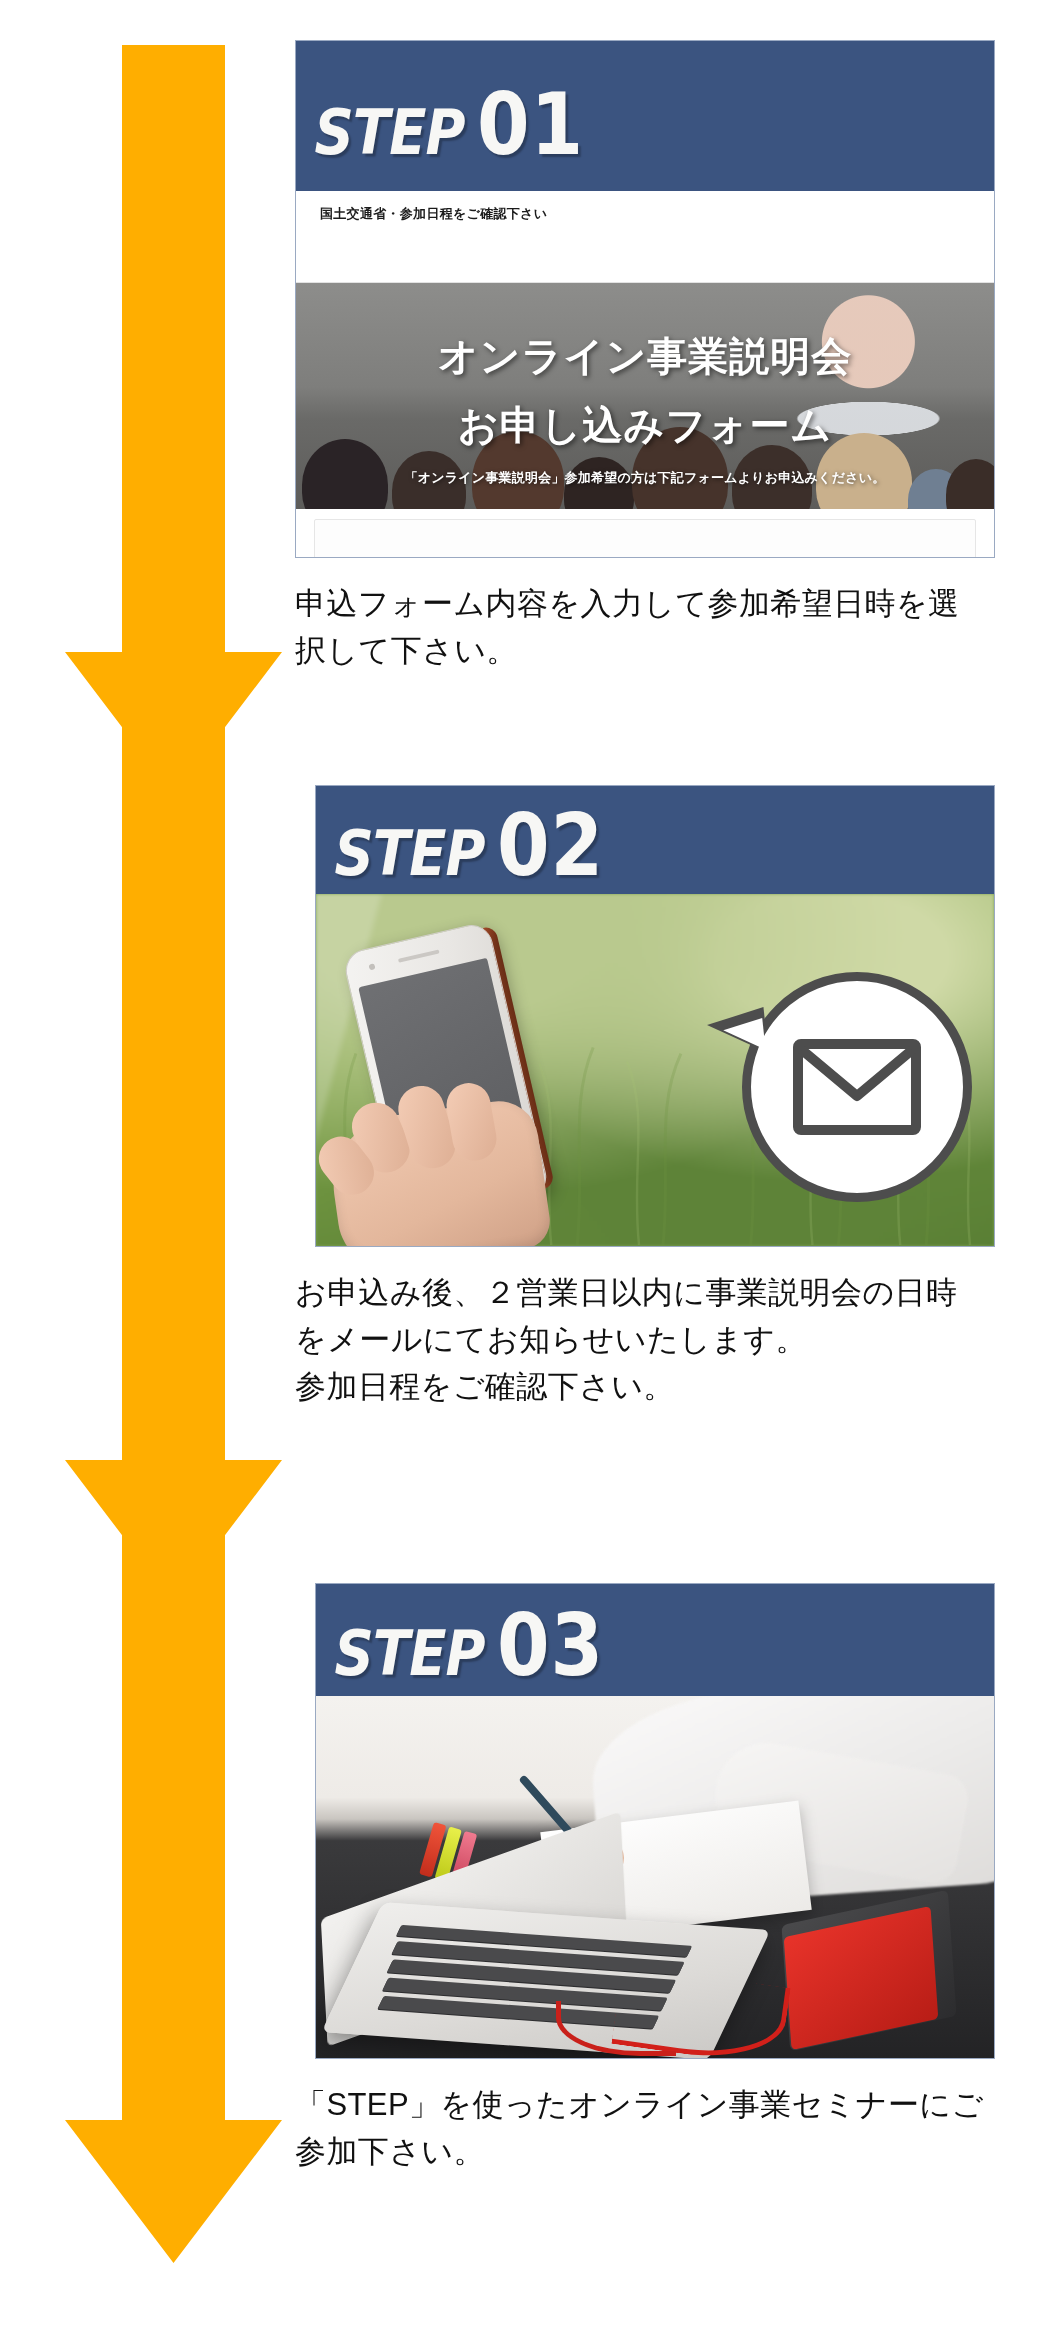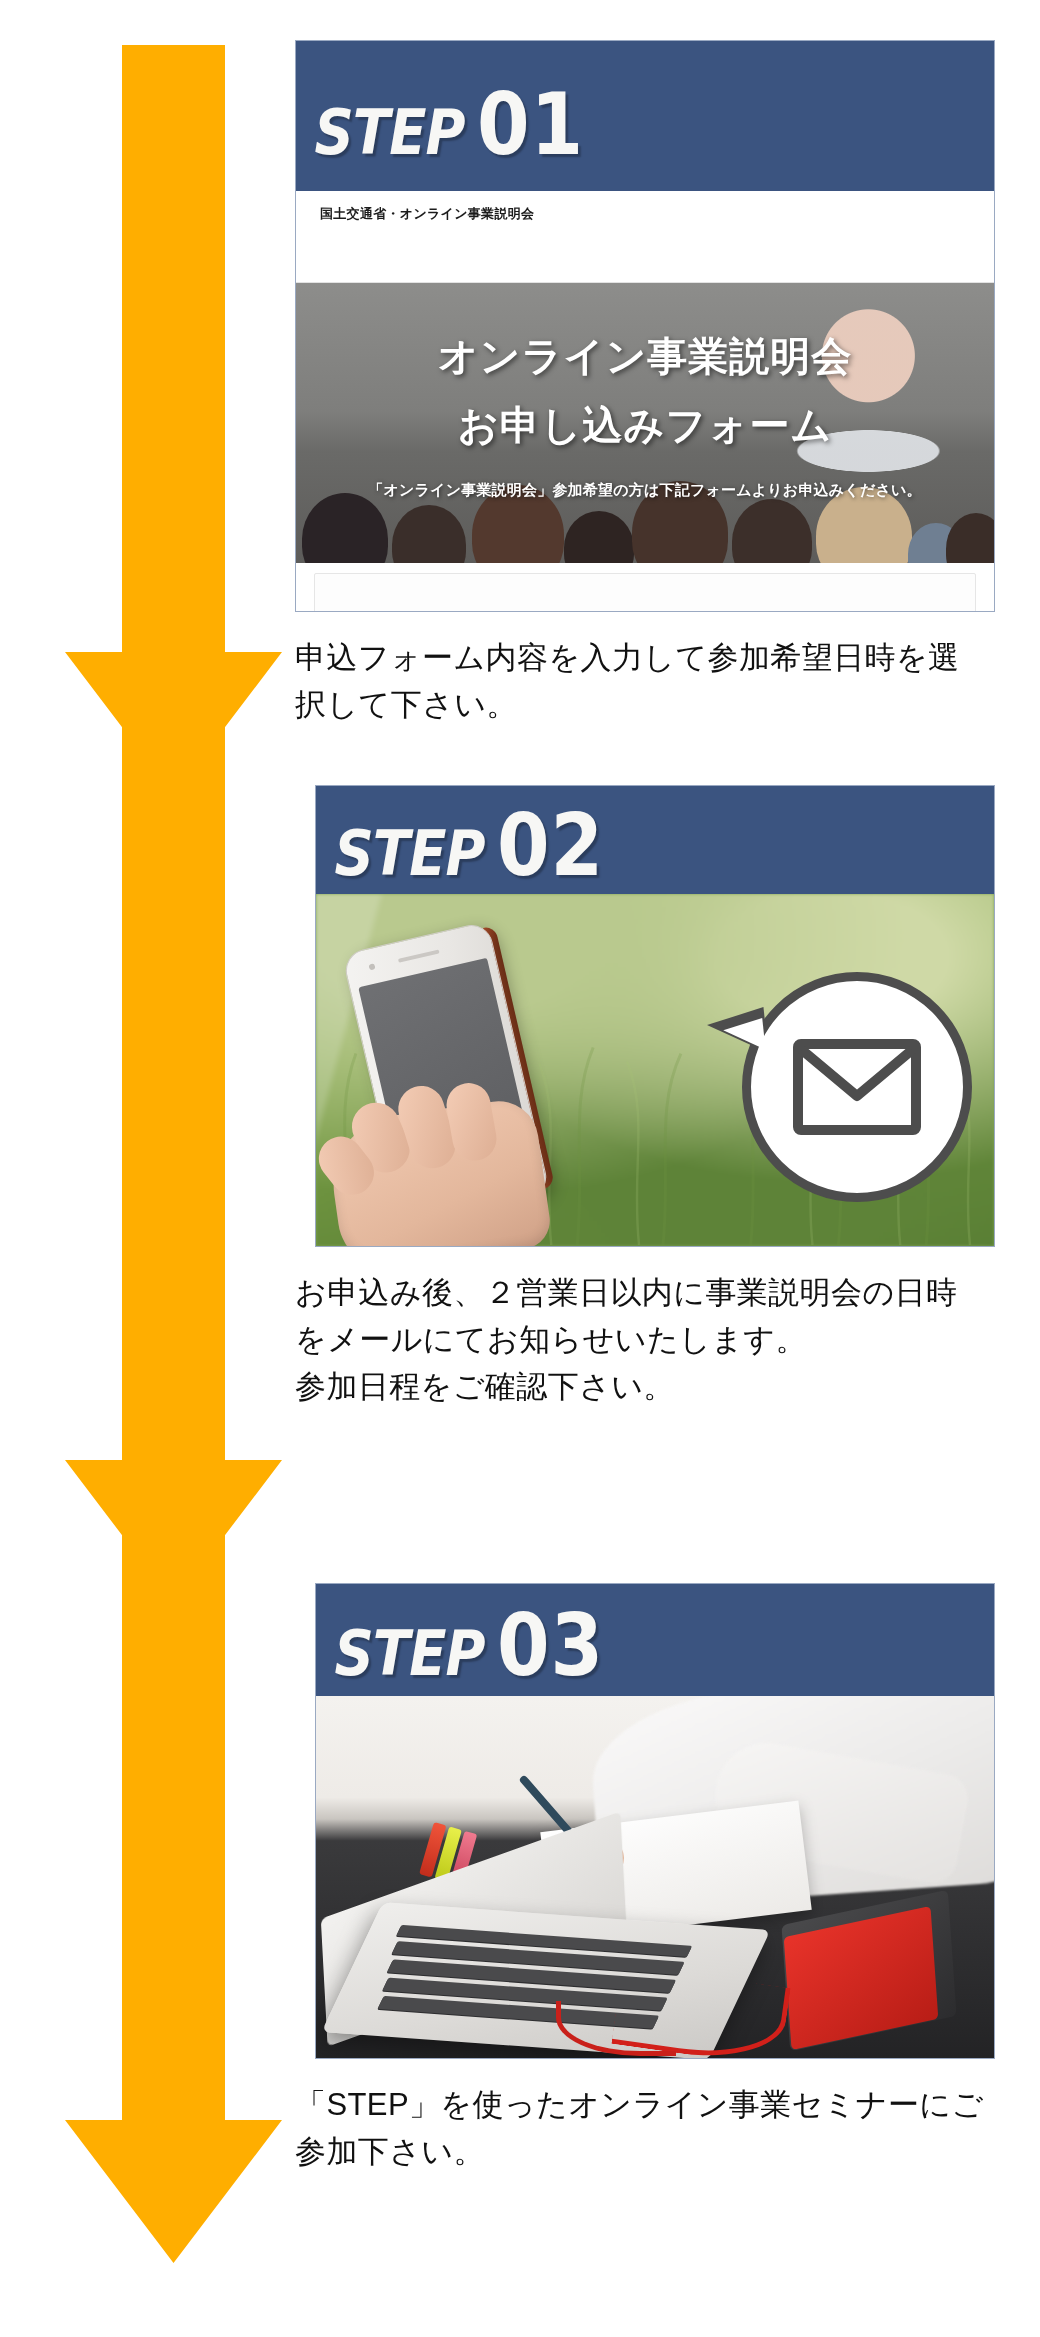--- a/index.html
+++ b/index.html
@@ -80,21 +80,21 @@
   .logo-text {
     position: absolute; left: 4px; top: 10px;
     font-size: 30px; font-weight: 400; color: #3a3a3a;
     letter-spacing: 3px;
     font-family: "DejaVu Sans", sans-serif;
     -webkit-text-stroke: 0.6px #3a3a3a;
     transform: scaleX(1.05);
   }
 
   .hero {
-    position: relative; height: 280px; overflow: hidden;
+    position: relative; height: 226px; overflow: hidden;
     background: #d946ef;
   }
   .hero-bg {
     position: absolute; inset: 0;
     background:
       radial-gradient(circle at 82% 26%, rgba(235,205,190,0.95) 0 46px, rgba(0,0,0,0) 47px),
       radial-gradient(ellipse at 82% 60%, rgba(225,228,232,0.9) 0 70px, rgba(0,0,0,0) 72px),
       linear-gradient(180deg, #8d8d8b 0%, #7e7e7c 46%, #6a6a68 60%, #5d5c5a 100%);
   }
   .hero-heads { position: absolute; left: 0; right: 0; bottom: 0; height: 105px; }
@@ -104,22 +104,22 @@
   }
   .hero-text { position: absolute; inset: 0; text-align: center; }
   .hero-l1, .hero-l2 {
     color: #ffffff; font-weight: 700;
     font-size: 40px; letter-spacing: 1px;
     text-shadow: 2px 2px 5px rgba(0,0,0,0.55);
   }
   .hero-l1 { margin-top: 46px; }
   .hero-l2 { margin-top: 14px; }
   .hero-sub {
-    margin-top: 28px;
-    color: #ffffff; font-weight: 700; font-size: 15px;
+    margin-top: 16px;
+    color: #ffffff; font-weight: 700; font-size: 13px;
     letter-spacing: 0.2px;
     text-shadow: 1px 1px 4px rgba(0,0,0,0.65);
   }
 
   .form-strip { background: #ffffff; height: 48px; padding: 10px 18px 0 18px; }
   .form-field {
     height: 40px; border: 1px solid #e6e6e6; border-radius: 2px;
     background: #fdfdfd;
   }
 
@@ -339,21 +339,21 @@
     <div class="step-card">
 
       <div class="step-header" style="height:150px; padding-top:40px;">
         <div class="step-header-inner">
           <span class="step-word">STEP</span>
           <span class="step-num">01</span>
         </div>
       </div>
 
       <div class="logo-band">
-        <div class="logo-tagline">国土交通省・オンライン事業説明会</div>
+        <div class="logo-tagline">国土交通省・参加日程をご確認下さい</div>
       </div>
 
       <div class="hero">
         <div class="hero-bg"></div>
         <div class="hero-heads">
           <div class="head" style="left:6px;  width:86px;  height:92px;  background:#2a2326;"></div>
           <div class="head" style="left:96px; width:74px;  height:80px;  background:#3a2e2a;"></div>
           <div class="head" style="left:176px;width:92px;  height:100px; background:#53392e;"></div>
           <div class="head" style="left:268px;width:70px;  height:74px;  background:#2e2422;"></div>
           <div class="head" style="left:336px;width:96px;  height:104px; background:#46332b;"></div>

